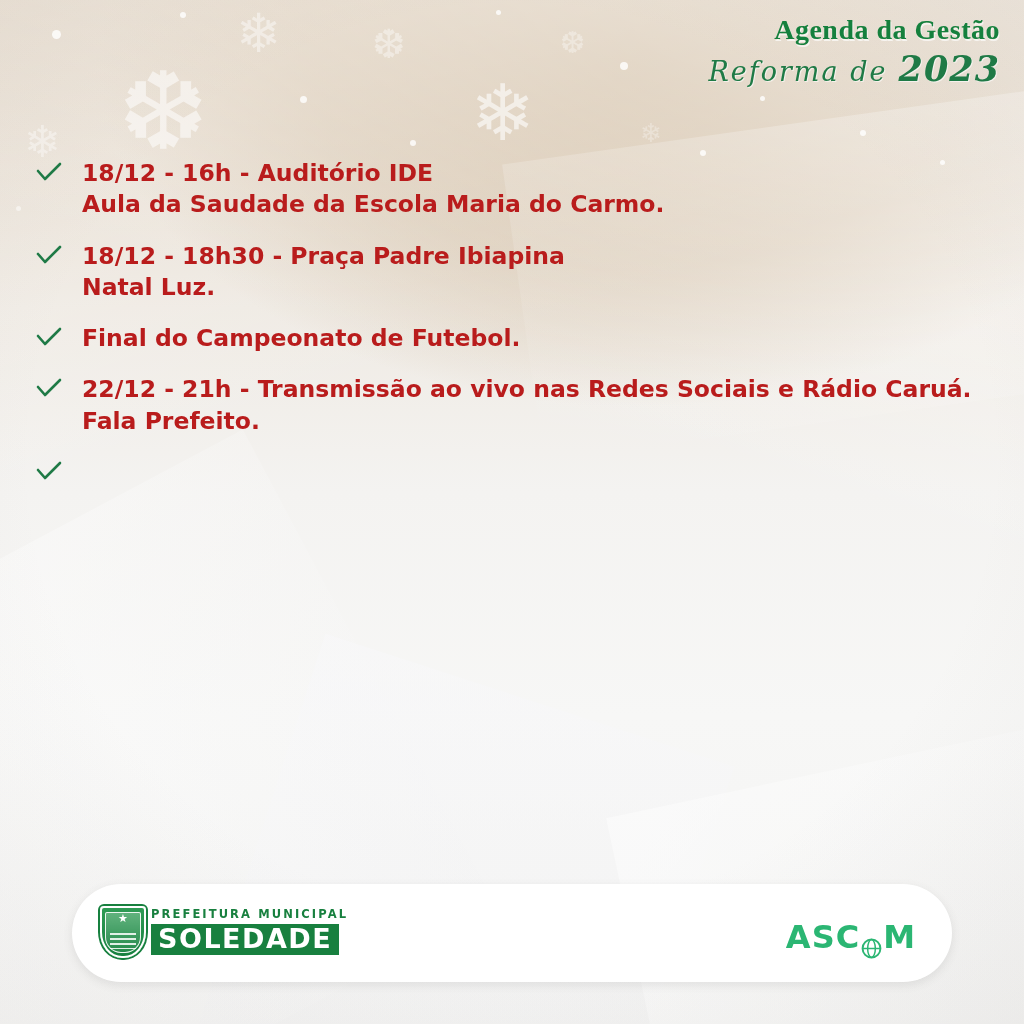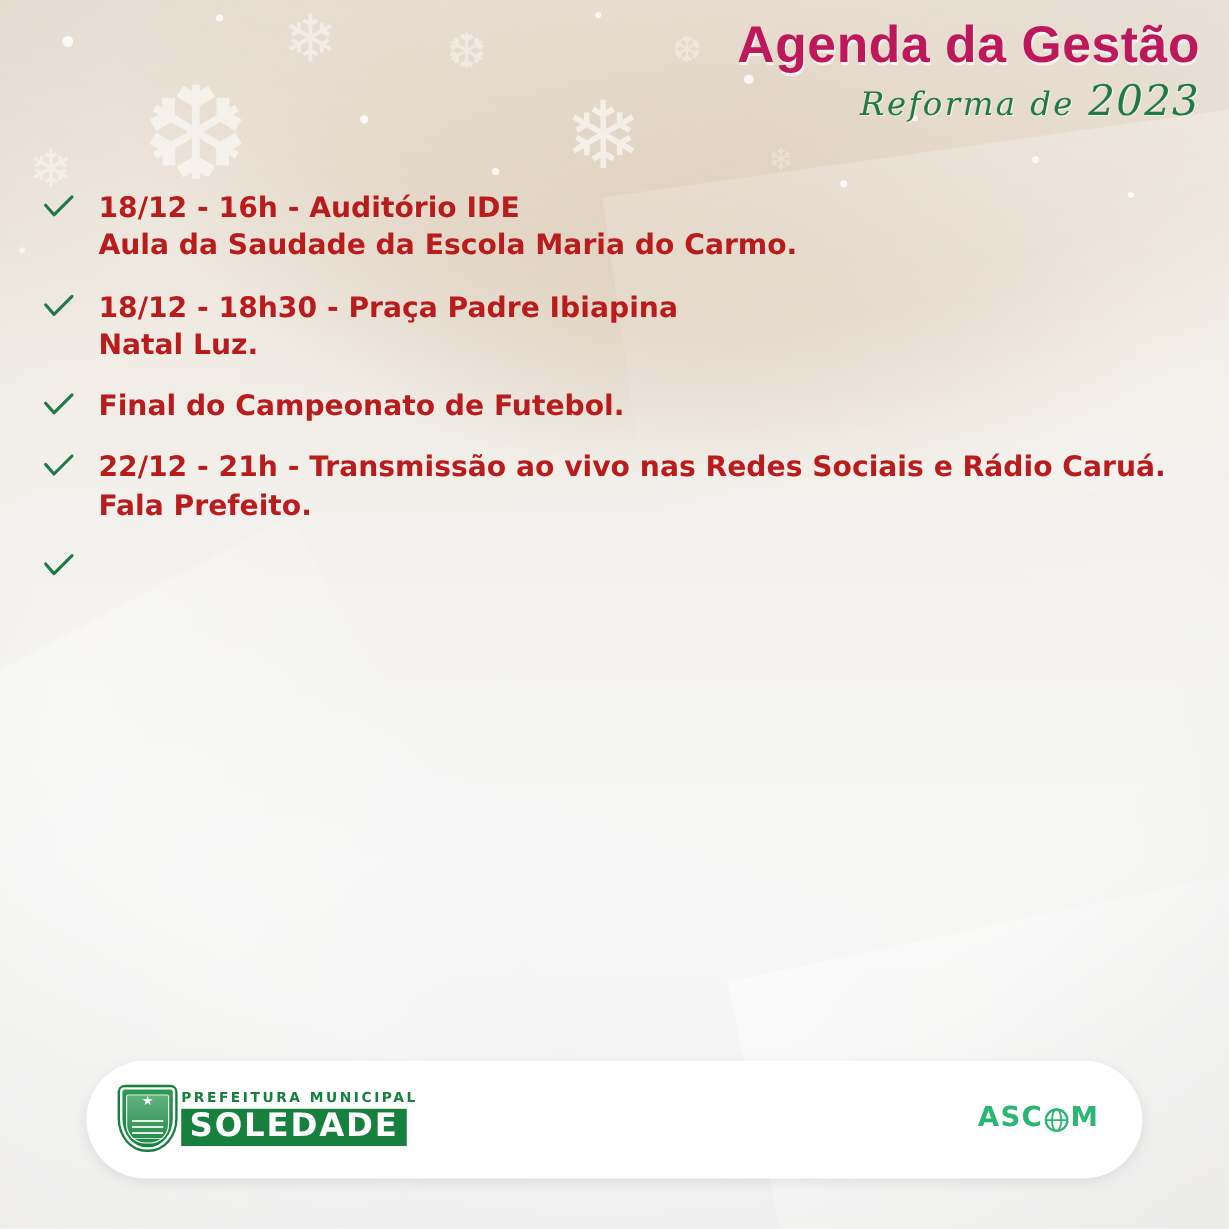--- a/index.html
+++ b/index.html
@@ -84,43 +84,43 @@
 
   
   .header {
     position: absolute;
     right: 24px;
     top: 14px;
     text-align: right;
     z-index: 5;
   }
   .header-title {
-    font-size: 43px;
-    font-weight: bold;
-    color: #be185d;
+    font-size: 28px;
+    font-weight: bold;
+    color: #15803d;
     letter-spacing: 0.5px;
     text-shadow: 1px 2px 0 rgba(255,255,255,0.65);
-    font-family: Liberation Sans, sans-serif;
+    font-family: Liberation Serif, serif;
   }
   .header-sub {
     margin-top: 2px;
     font-size: 32px;
     color: #1f7a46;
     font-style: italic;
     font-family: "DejaVu Serif", serif;
     letter-spacing: 1px;
     text-shadow: 1px 1px 0 rgba(255,255,255,0.6);
   }
   .header-sub .sub-month {
     font-size: 27px;
     letter-spacing: 2px;
   }
   .header-sub .sub-year {
     font-size: 35px;
-    font-weight: normal;
+    font-weight: bold;
   }
 
   
   .agenda {
     position: absolute;
     left: 36px;
     top: 158px;
     width: 950px;
     z-index: 5;
   }
@@ -218,21 +218,21 @@
     padding: 1px 7px 3px 7px;
     font-family: "DejaVu Sans", sans-serif;
   }
   .ascom {
     position: absolute;
     right: 36px;
     top: 34px;
     display: flex;
     align-items: center;
     color: #2bb673;
-    font-size: 23px;
+    font-size: 32px;
     font-weight: bold;
     letter-spacing: 1px;
     font-family: "DejaVu Sans", sans-serif;
   }
   .ascom .globe {
     display: inline-block;
     width: 21px;
     height: 21px;
     margin: 0 1px;
     position: relative;

